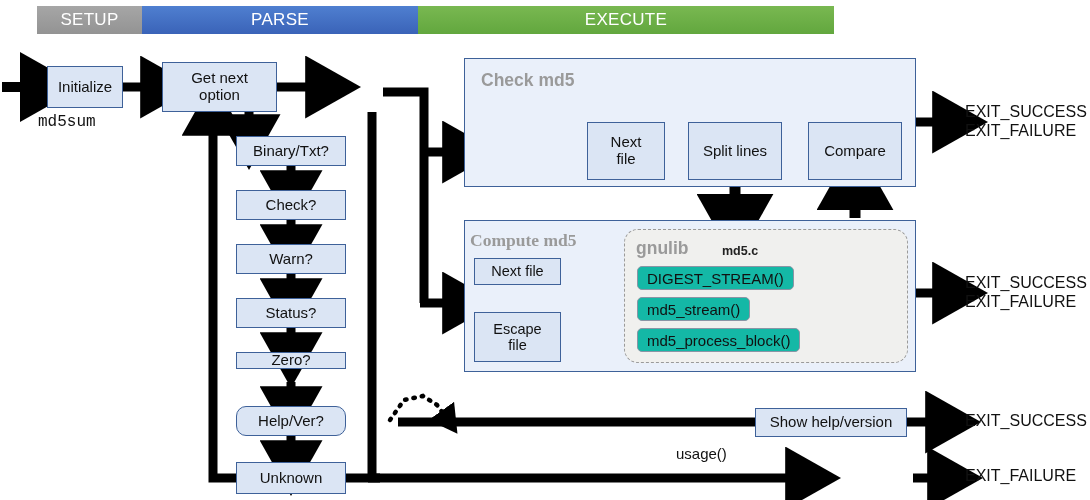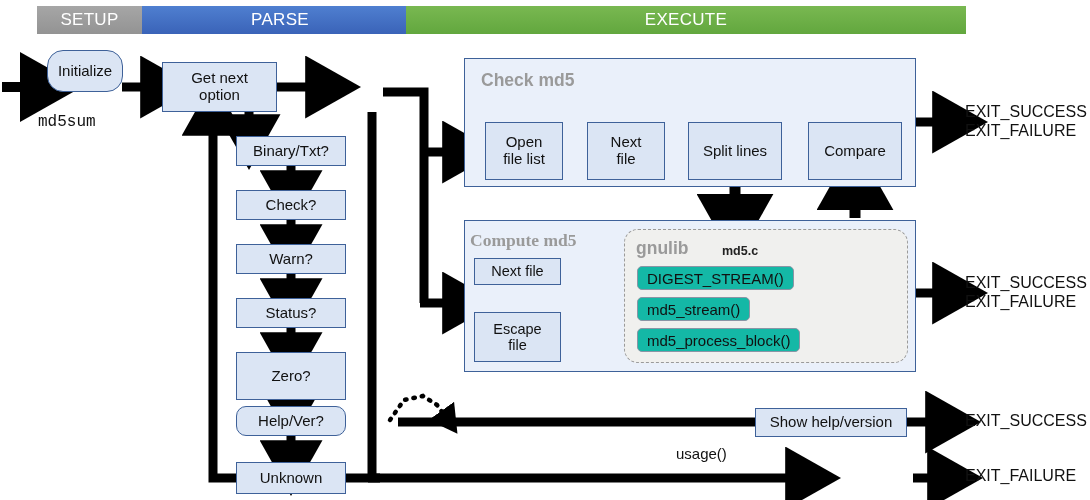--- a/index.html
+++ b/index.html
@@ -46,21 +46,21 @@
 <body>
 
 <div id="stage">
 
   <div class="phase setup" style="left:37px;width:105px;">
     <span>SETUP</span>
   </div>
   <div class="phase parse" style="left:142px;width:276px;">
     <span>PARSE</span>
   </div>
-  <div class="phase execute" style="left:406px;width:560px;">
+  <div class="phase execute" style="left:418px;width:416px;">
     <span>EXECUTE</span>
   </div>
 
   <svg class="wires" viewBox="0 0 1090 500">
     <defs>
       <marker id="bk" markerWidth="7" markerHeight="7" refX="2.2" refY="3.5" orient="auto" markerUnits="strokeWidth">
         <path d="M0,0 L0,7 L6.2,3.5 z" fill="#000"></path>
       </marker>
       <marker id="gy" markerWidth="7" markerHeight="7" refX="2.2" refY="3.5" orient="auto" markerUnits="strokeWidth">
         <path d="M0,0 L0,7 L6.2,3.5 z" fill="#767171"></path>
@@ -111,21 +111,21 @@
     <line x1="630" y1="271" x2="576" y2="271" stroke="#767171" stroke-width="10" marker-end="url(#gy)"></line>
 
     <path d="M390,420 L404,400 L423,396 L437,405 L447,419" fill="none" stroke="#000" stroke-width="4.5" stroke-linecap="round" stroke-dasharray="1.5 7" marker-end="url(#bk)"></path>
 
     <path d="M398,422 L757,422" fill="none" stroke="#000" stroke-width="9"></path>
     <line x1="905" y1="422" x2="945" y2="422" stroke="#000" stroke-width="9" marker-end="url(#bk)"></line>
 
     <line x1="913" y1="478" x2="947" y2="478" stroke="#000" stroke-width="9" marker-end="url(#bk)"></line>
   </svg>
 
-  <div class="node" style="left:47px;top:50px;width:76px;height:42px;border-radius:16px;">
+  <div class="node" style="left:47px;top:66px;width:76px;height:42px;">
     <span>Initialize</span>
   </div>
   <div class="mono" style="left:38px;top:113px;">md5sum</div>
 
   <div class="node" style="left:162px;top:62px;width:115px;height:50px;white-space:pre-line;">
     <span>Get next
 option</span>
   </div>
 
   <div class="node" style="left:236px;top:136px;width:110px;height:30px;">
@@ -133,37 +133,33 @@
   </div>
   <div class="node" style="left:236px;top:190px;width:110px;height:30px;">
     <span>Check?</span>
   </div>
   <div class="node" style="left:236px;top:244px;width:110px;height:30px;">
     <span>Warn?</span>
   </div>
   <div class="node" style="left:236px;top:298px;width:110px;height:30px;">
     <span>Status?</span>
   </div>
-  <div class="node" style="left:236px;top:352px;width:110px;height:48px;">
+  <div class="node" style="left:236px;top:352px;width:110px;height:17px;">
     <span>Zero?</span>
   </div>
   <div class="node" style="left:236px;top:406px;width:110px;height:30px;border-radius:10px;">
     <span>Help/Ver?</span>
   </div>
   <div class="node" style="left:236px;top:462px;width:110px;height:32px;">
     <span>Unknown</span>
   </div>
 
   <div class="group" style="left:464px;top:58px;width:452px;height:129px;"></div>
   <div class="group-title" style="left:481px;top:70px;">Check md5</div>
 
-  <div class="node" style="left:485px;top:122px;width:78px;height:58px;white-space:pre-line;">
-    <span>Open
-file list</span>
-  </div>
   <div class="node" style="left:587px;top:122px;width:78px;height:58px;white-space:pre-line;">
     <span>Next
 file</span>
   </div>
   <div class="node" style="left:688px;top:122px;width:94px;height:58px;">
     <span>Split lines</span>
   </div>
   <div class="node" style="left:808px;top:122px;width:94px;height:58px;">
     <span>Compare</span>
   </div>

